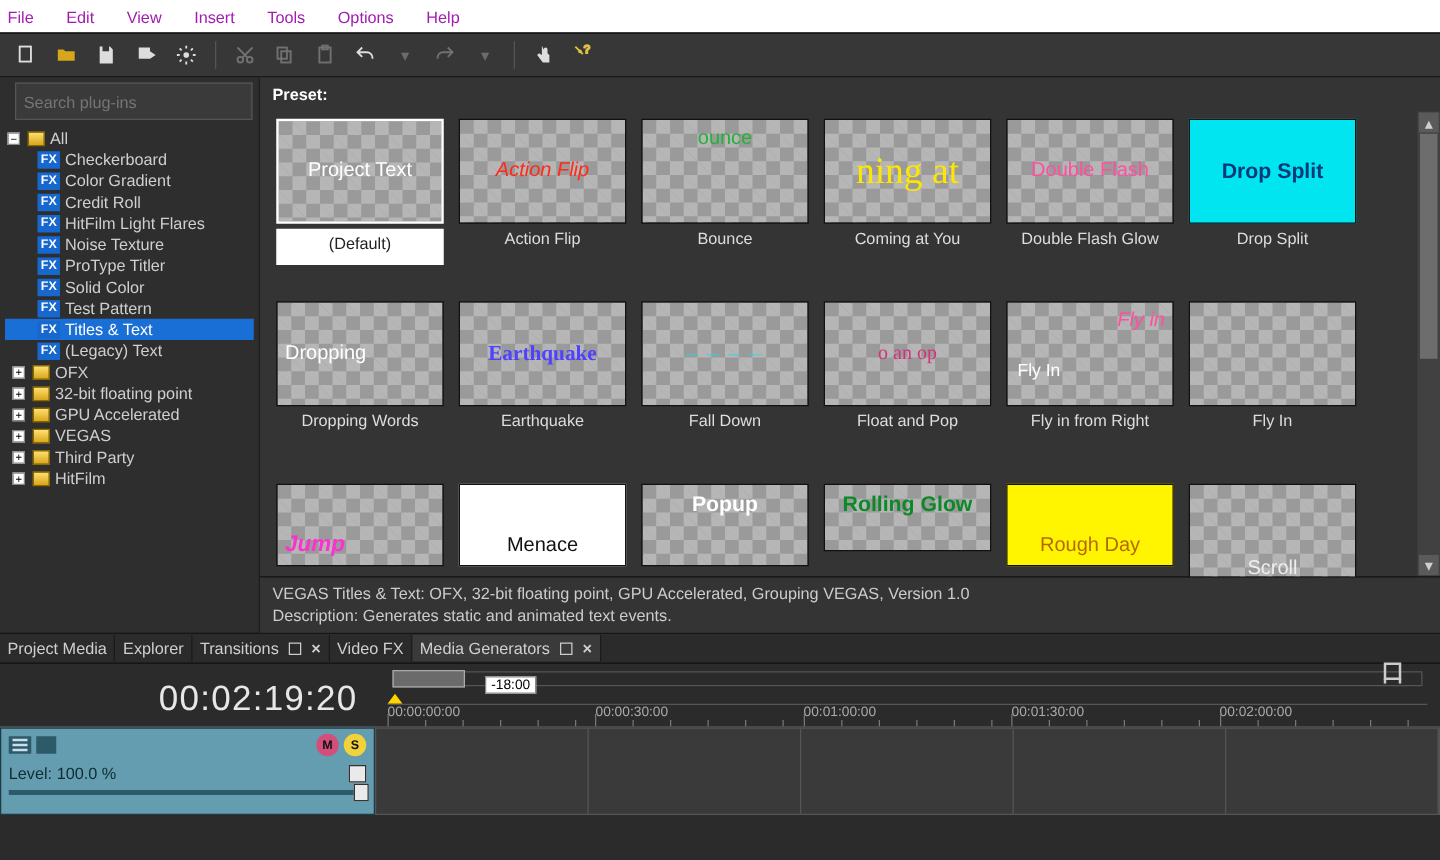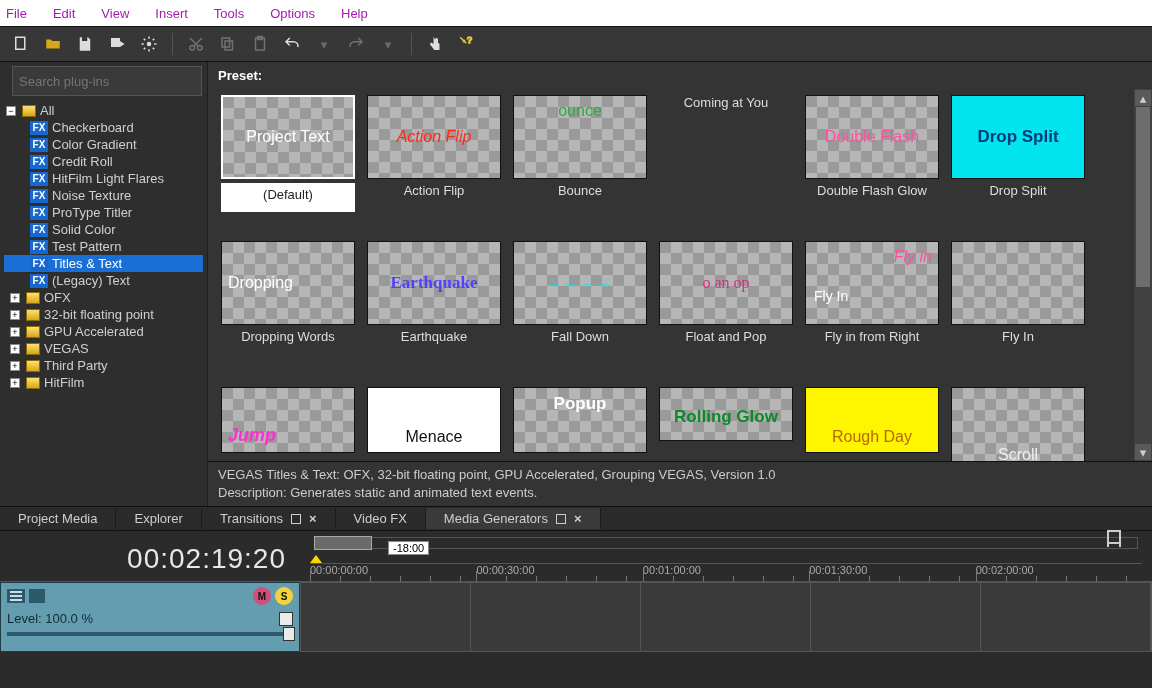--- a/index.html
+++ b/index.html
@@ -38,21 +38,21 @@
 .preset-item.selected .caption-box { background:#fff; color:#222; width:134px; text-align:center; padding:4px 0 10px; }
 .caption { color:#ddd; font-size:13px; text-align:center; }
 .scrollbar-v { width:18px; background:#414141; display:flex; flex-direction:column; align-items:center; }
 .sb-btn { width:16px; height:16px; background:#5a5a5a; margin:1px; display:flex; align-items:center; justify-content:center; }
 .sb-track { flex:1; position:relative; width:16px; }
 .sb-thumb { position:absolute; top:0; left:1px; width:14px; height:180px; background:#6d6d6d; }
 .info-bar { background:#343434; padding:4px 10px; font-size:13px; color:#ccc; line-height:18px; border-top:1px solid #111;}
 
 
 .tabs { height:24px; background:#2b2b2b; display:flex; align-items:center; gap:0; border-top:1px solid #111;}
-.tab { padding:3px 18px; color:#cfcfcf; border-right:1px solid #1a1a1a; display:flex; align-items:center; gap:8px;}
+.tab { padding:3px 6px; color:#cfcfcf; border-right:1px solid #1a1a1a; display:flex; align-items:center; gap:8px;}
 .tab.active { background:#3a3a3a; }
 .tab .sq { width:10px; height:10px; border:1px solid #ccc; display:inline-block; }
 .tab .x { color:#cfcfcf; font-weight:bold; }
 
 
 .timeline { height:122px; display:flex; flex-direction:column; background:#2b2b2b; border-top:1px solid #111;}
 .tl-top { height:50px; display:flex; }
 .tc-box { width:300px; display:flex; align-items:flex-end; justify-content:flex-end; padding:0 14px 6px 0; }
 .tc { font-size:28px; color:#e7e7e7; letter-spacing:1px; }
 .tl-scrub { flex:1; position:relative; }
@@ -276,20 +276,23 @@
             </div>
             <div class="caption">Action Flip</div>
           </div>
           <div class="preset-item">
             <div class="thumb checker" style="align-items: flex-start; padding-top: 6px;">
               <span class="preset-text" style="color: rgb(39, 176, 59); font-size: 16px;">ounce</span>
             </div>
             <div class="caption">Bounce</div>
           </div>
           <div class="preset-item">
+            <div class="thumb checker">
+              <span class="preset-text" style="color: rgb(255, 230, 0); font-family: Georgia, serif; font-size: 30px;">ning at</span>
+            </div>
             <div class="caption">Coming at You</div>
           </div>
           <div class="preset-item">
             <div class="thumb checker">
               <span class="preset-text" style="color: rgb(255, 79, 160); font-size: 16px;">Double Flash</span>
             </div>
             <div class="caption">Double Flash Glow</div>
           </div>
           <div class="preset-item">
             <div class="thumb" style="background: rgb(0, 229, 240);">
@@ -343,21 +346,21 @@
             <div class="thumb" style="background: rgb(255, 255, 255); height: 66px; align-items: flex-end; padding-bottom: 6px;">
               <span class="preset-text" style="color: rgb(17, 17, 17); font-size: 16px;">Menace</span>
             </div>
           </div>
           <div class="preset-item">
             <div class="thumb checker" style="height: 66px; align-items: flex-start; padding-top: 6px;">
               <span class="preset-text" style="color: rgb(255, 255, 255); font-weight: bold; font-size: 17px;">Popup</span>
             </div>
           </div>
           <div class="preset-item">
-            <div class="thumb checker" style="height: 54px; align-items: center; padding-top: 6px;">
+            <div class="thumb checker" style="height: 54px; align-items: flex-start; padding-top: 6px;">
               <span class="preset-text" style="color: rgb(13, 138, 40); font-weight: bold; font-size: 17px;">Rolling Glow</span>
             </div>
           </div>
           <div class="preset-item">
             <div class="thumb" style="background: rgb(255, 245, 0); height: 66px; align-items: flex-end; padding-bottom: 6px;">
               <span class="preset-text" style="color: rgb(181, 106, 0); font-size: 16px;">Rough Day</span>
             </div>
           </div>
           <div class="preset-item">
             <div class="thumb checker" style="height: 84px; align-items: flex-end; padding-bottom: 6px;">

